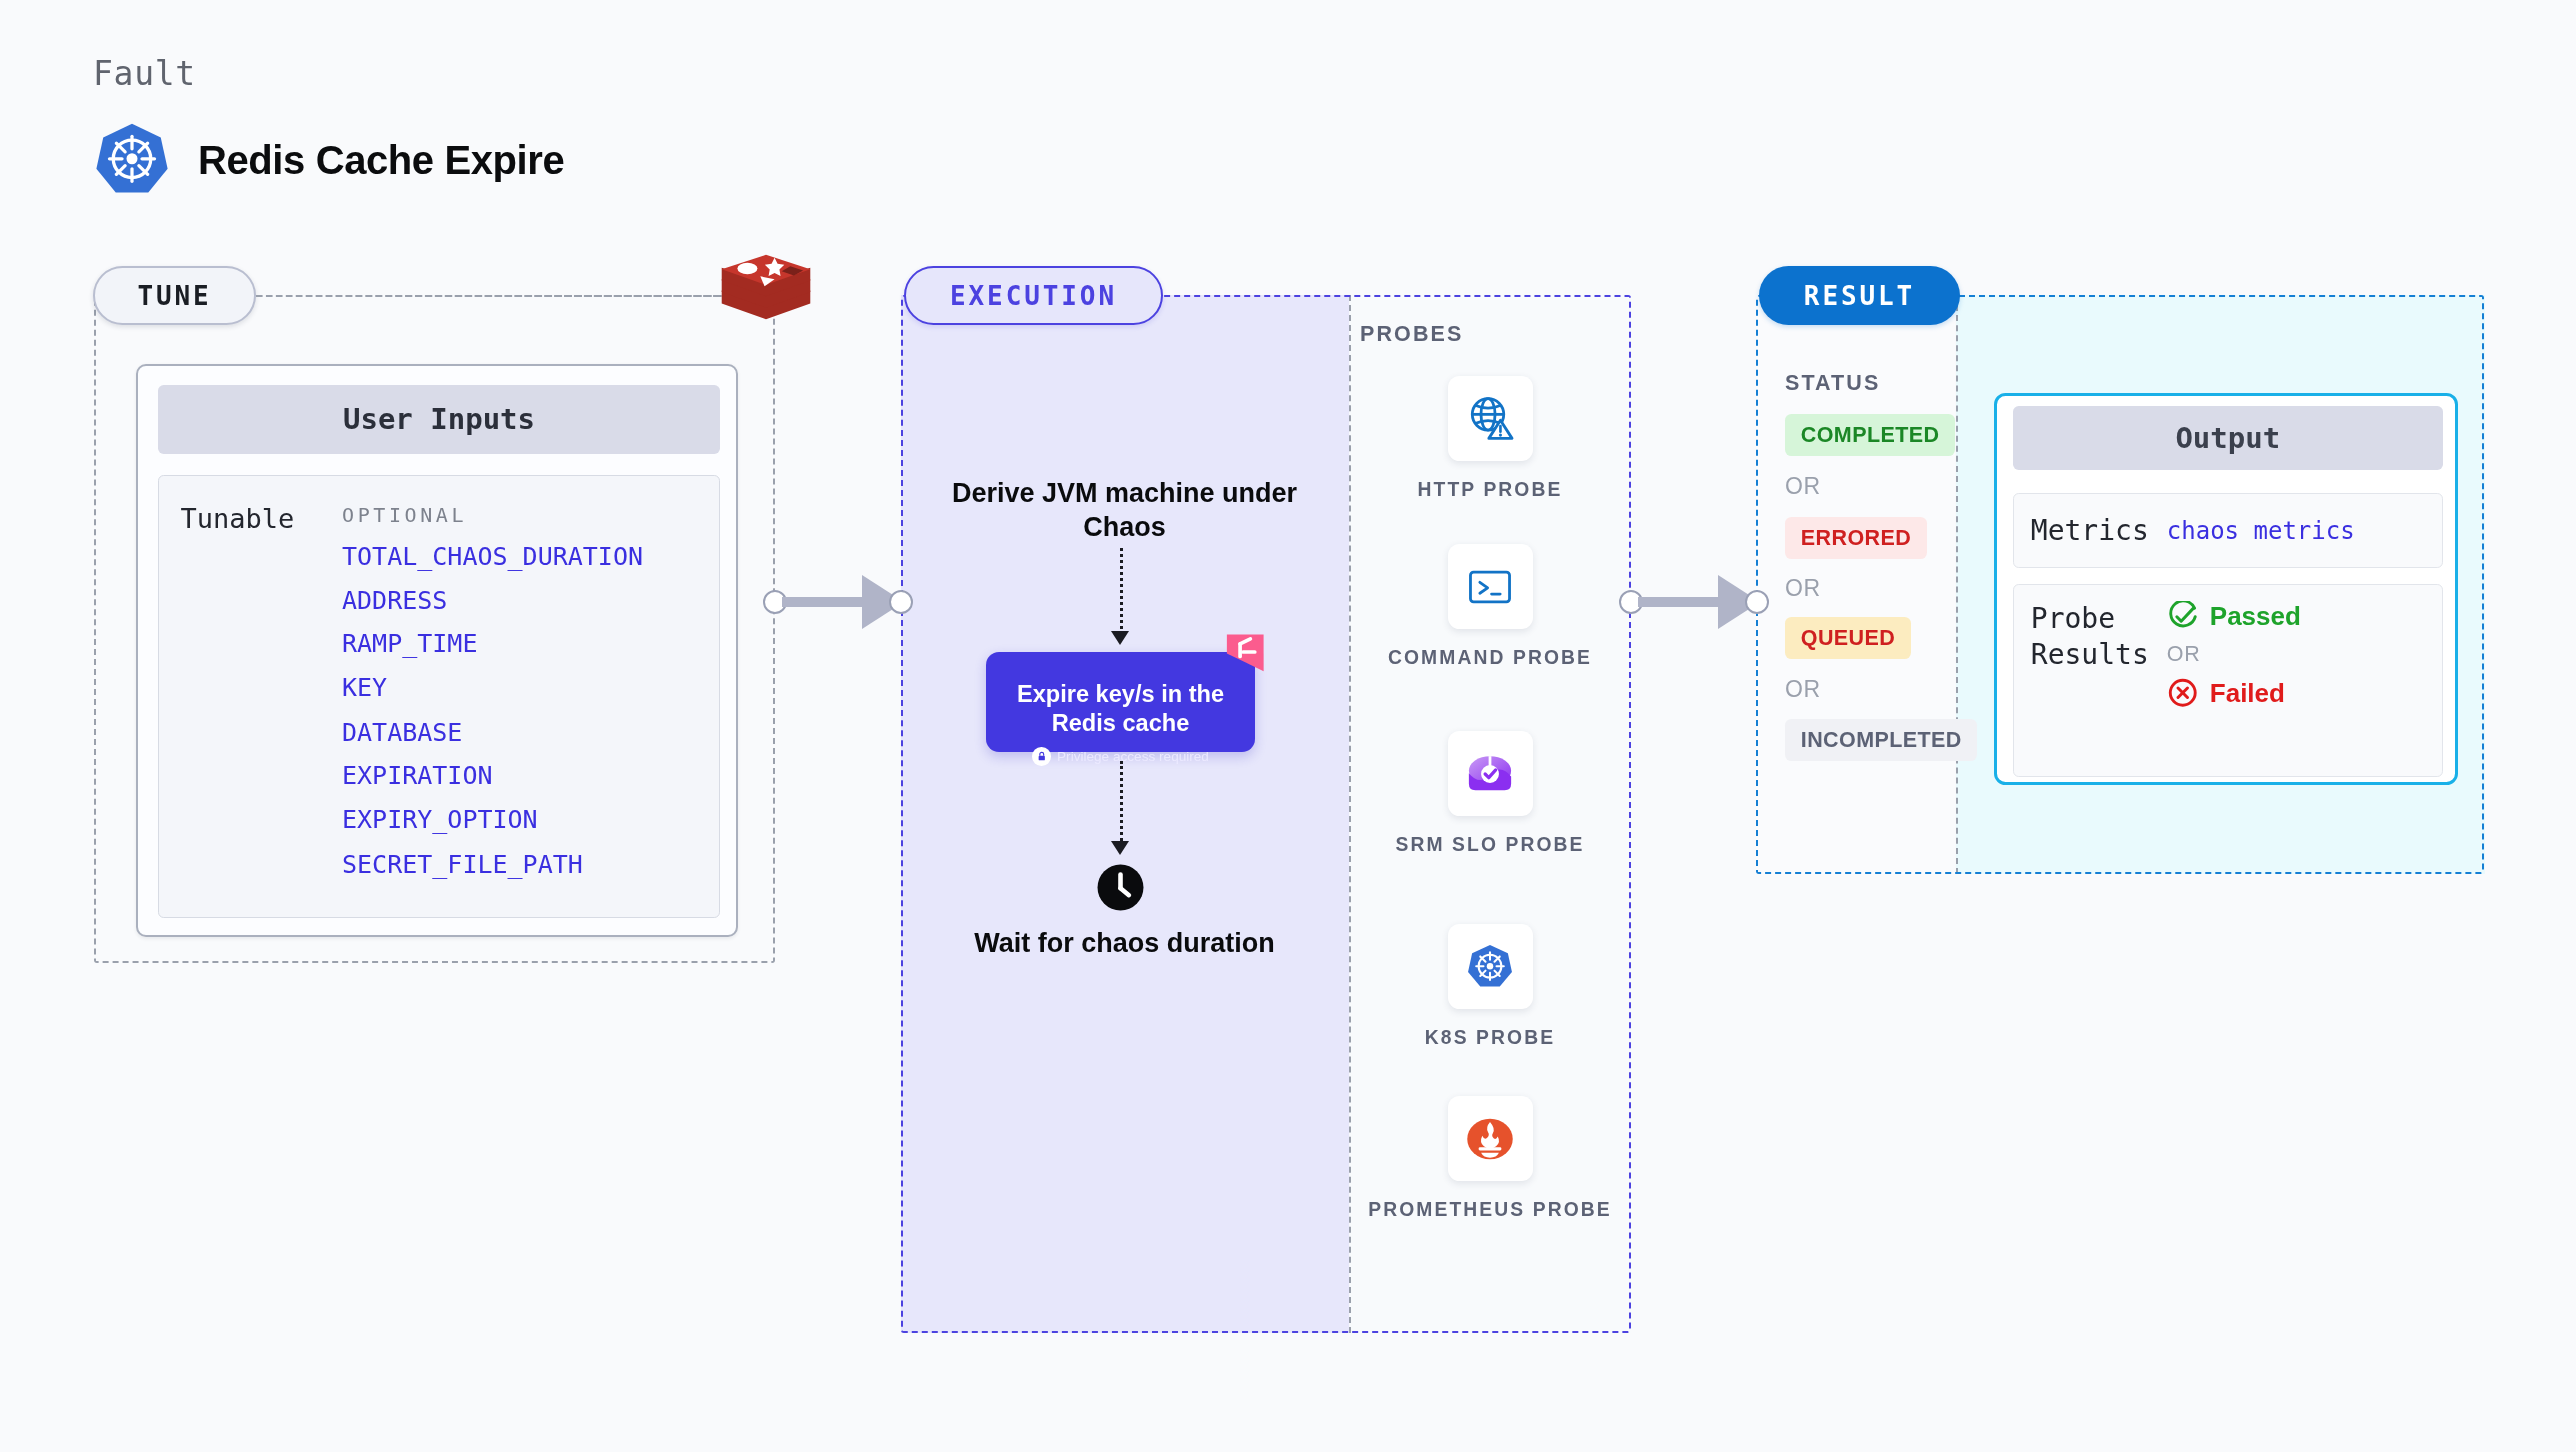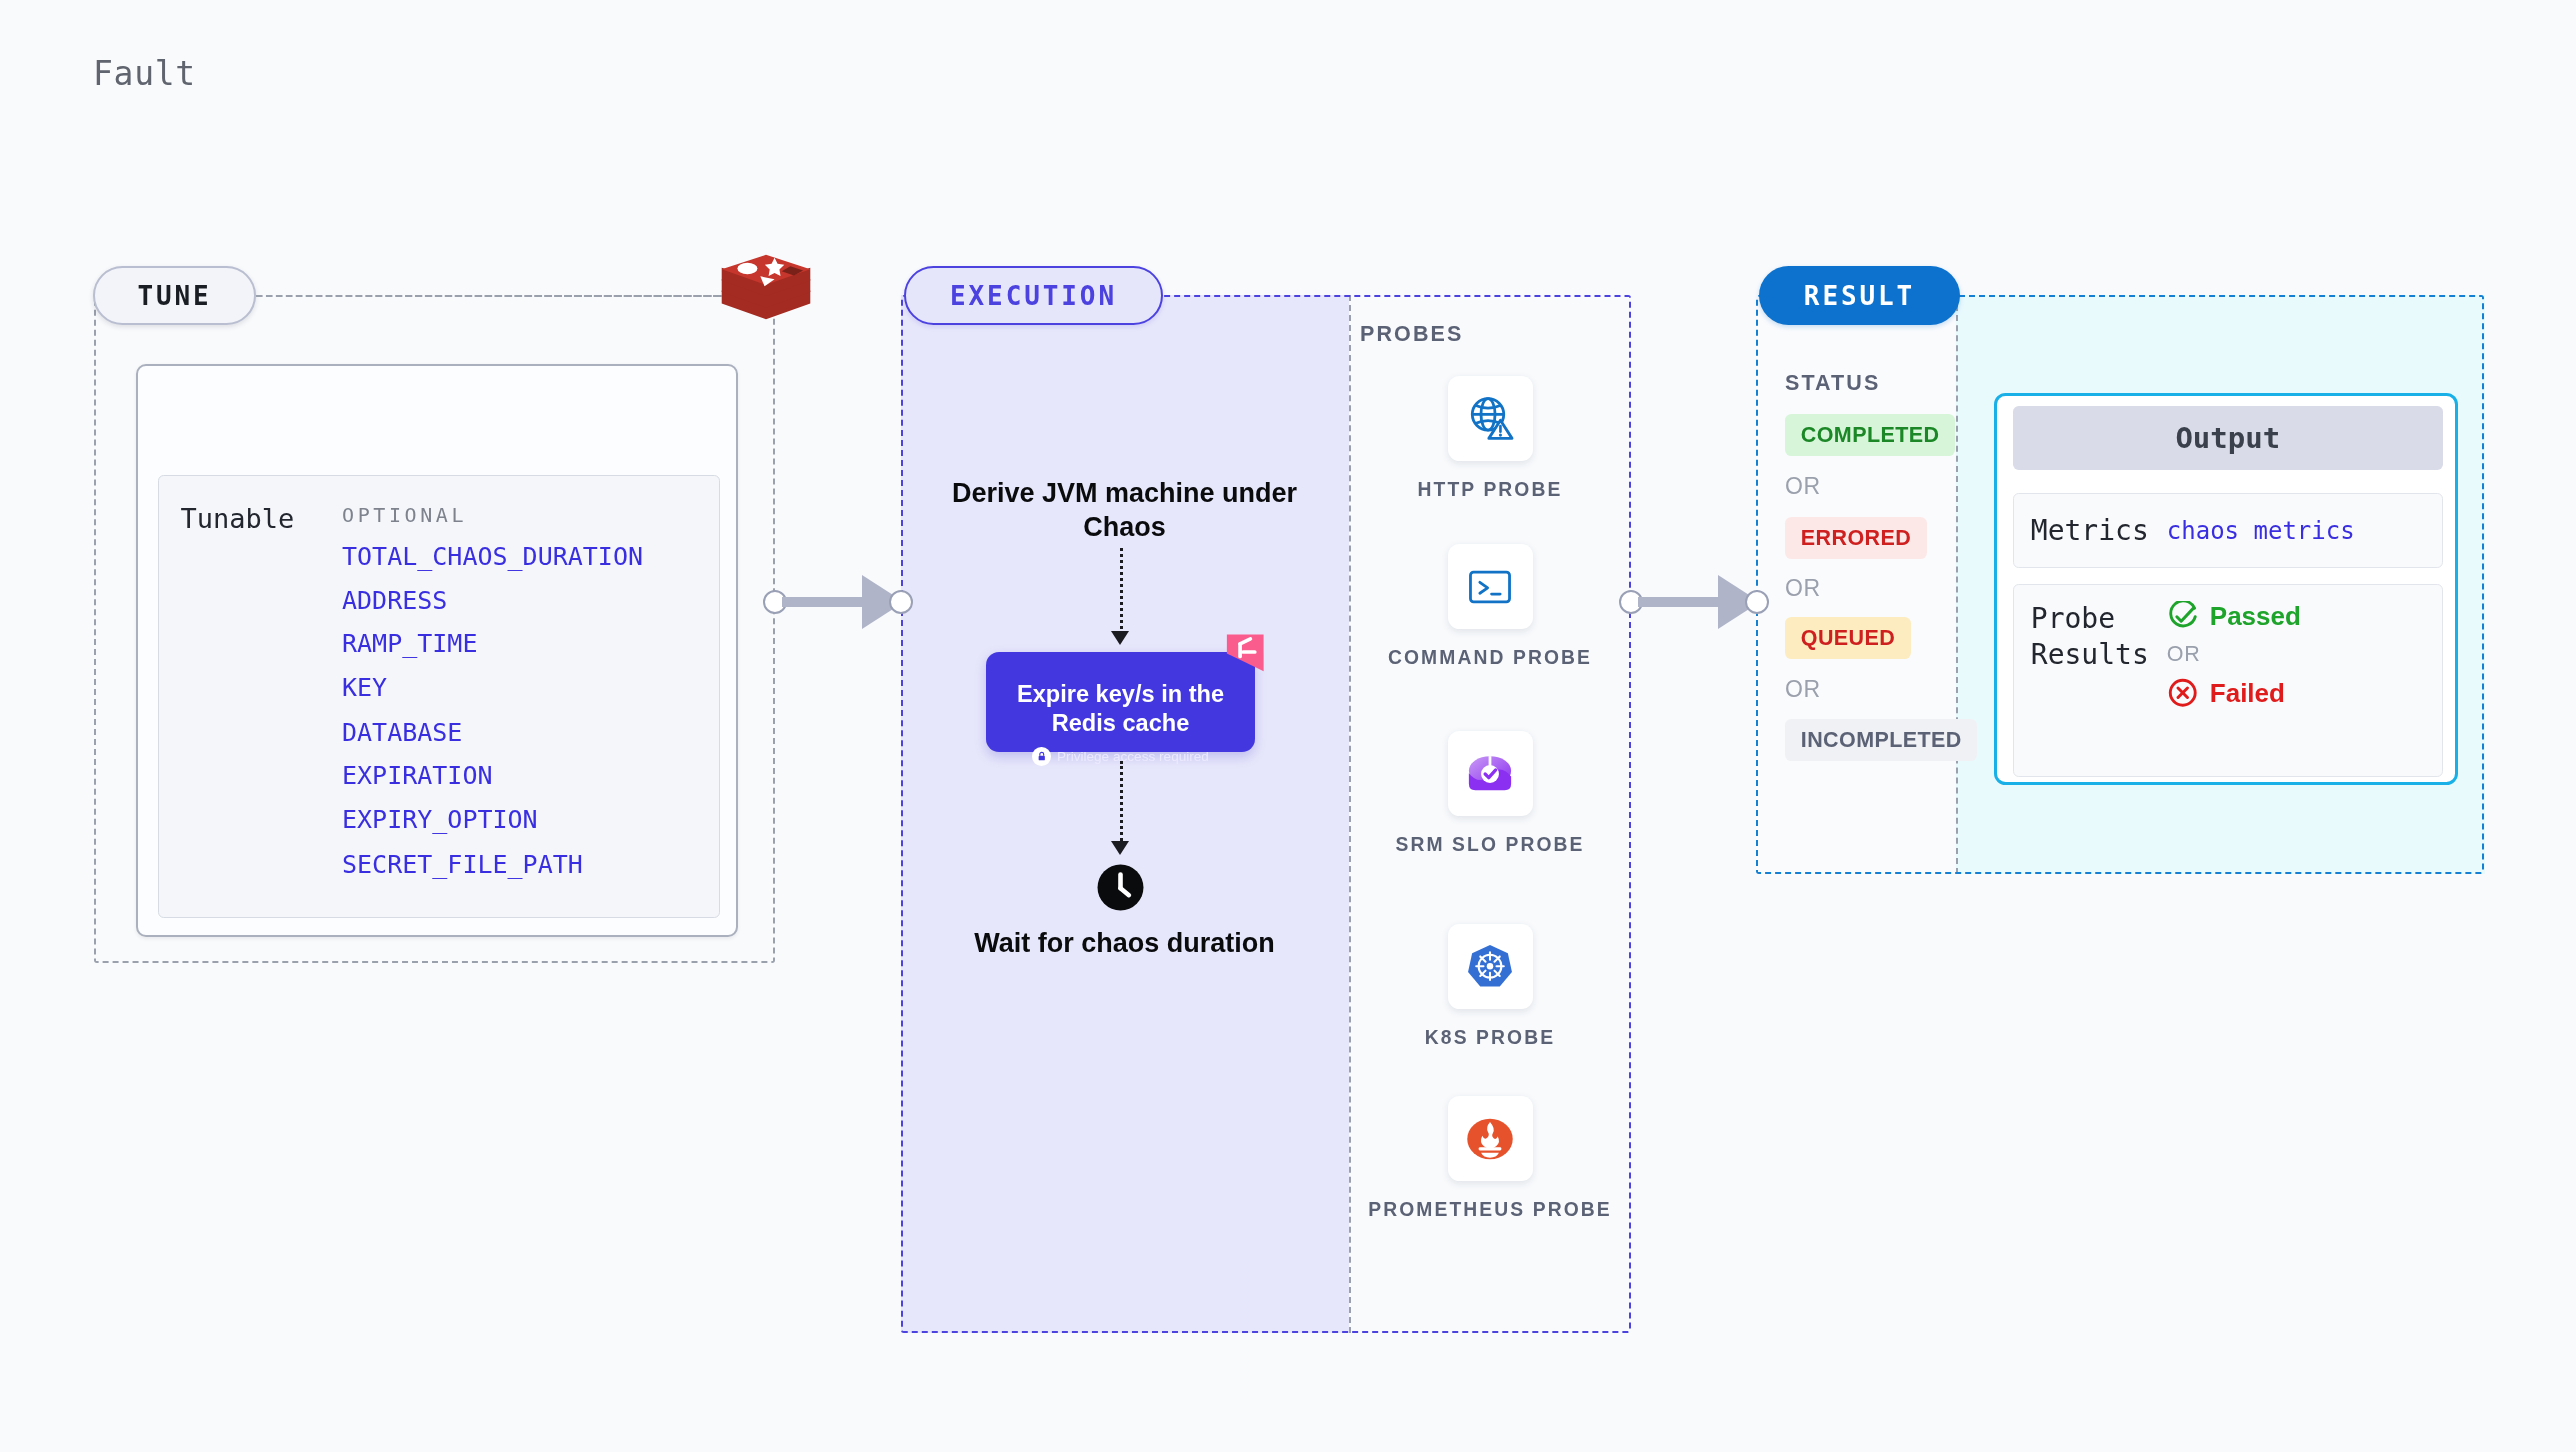--- a/index.html
+++ b/index.html
@@ -238,20 +238,38 @@
   .probe-res-text.pass { color: #1ea32b; }
   .probe-res-text.fail { color: #e01b1b; }
   .probe-res-or { font-size: 21.5px; color: #9aa0ac; letter-spacing: 0.7px; }
 </style>
 </head>
 <body>
 
 <div class="page">
 
   <div class="hdr-kicker">Fault</div>
+  <div class="hdr-row">
+    <svg class="k8s-logo" viewBox="0 0 64 64">
+      <path d="M32 3 L55 14 L60.5 39 L45 58 H19 L3.5 39 L9 14 Z" fill="#3470d4"></path>
+      <g fill="none" stroke="#ffffff" stroke-width="2.6" stroke-linecap="round">
+        <circle cx="32" cy="31" r="15"></circle>
+        <circle cx="32" cy="31" r="4.4" fill="#ffffff" stroke="none"></circle>
+        <line x1="32" y1="13" x2="32" y2="23"></line>
+        <line x1="32" y1="39" x2="32" y2="49"></line>
+        <line x1="14" y1="31" x2="24" y2="31"></line>
+        <line x1="40" y1="31" x2="50" y2="31"></line>
+        <line x1="19.5" y1="18.5" x2="26.5" y2="25.5"></line>
+        <line x1="37.5" y1="36.5" x2="44.5" y2="43.5"></line>
+        <line x1="44.5" y1="18.5" x2="37.5" y2="25.5"></line>
+        <line x1="26.5" y1="36.5" x2="19.5" y2="43.5"></line>
+      </g>
+    </svg>
+    <div class="hdr-title">Redis Cache Expire</div>
+  </div>
 
   <div class="exec-fill"></div>
   <div class="probes-fill"></div>
   <div class="result-left-fill"></div>
   <div class="result-right-fill"></div>
   <div class="probes-divider"></div>
   <div class="result-divider"></div>
 
   <div class="region region-tune"></div>
   <div class="region region-exec"></div>
@@ -270,20 +288,21 @@
       <path d="M70 46 L132 26 L132 44 L70 66 L8 44 L8 26 Z" fill="#a32b21"></path>
       <path d="M70 8 L132 28 L70 50 L8 28 Z" fill="#c6362c"></path>
       <ellipse cx="44" cy="27" rx="14" ry="8" fill="#ffffff"></ellipse>
       <path d="M82 12 l4.2 8.5 9.4 1.3 -6.8 6.6 1.6 9.3 -8.4 -4.4 -8.4 4.4 1.6 -9.3 -6.8 -6.6 9.4 -1.3 Z" fill="#ffffff"></path>
       <path d="M62 38 l20 4 -14 10 Z" fill="#ffffff"></path>
       <path d="M104 24 l18 6 -13 7 -17 -6 Z" fill="#7a211a"></path>
     </g>
   </svg>
 
   <div class="tune-card">
+    <div class="tune-card-title">User Inputs</div>
     <div class="tune-card-body">
       <div class="tunable-label">Tunable</div>
       <div class="param-col">
         <div class="param-optional">OPTIONAL</div>
         <div class="param-item">TOTAL_CHAOS_DURATION</div>
         <div class="param-item">ADDRESS</div>
         <div class="param-item">RAMP_TIME</div>
         <div class="param-item">KEY</div>
         <div class="param-item gap-before">DATABASE</div>
         <div class="param-item">EXPIRATION</div>

